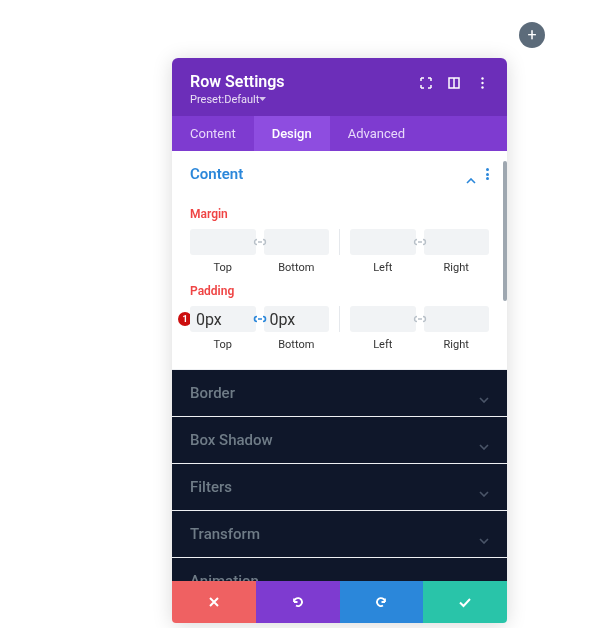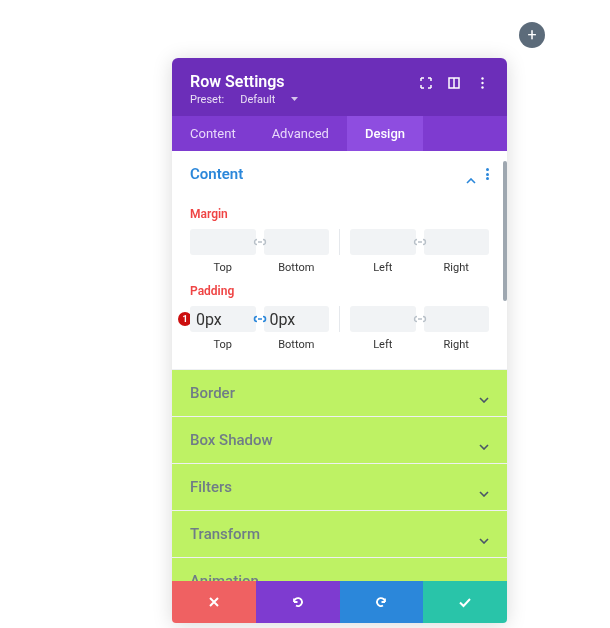--- a/index.html
+++ b/index.html
@@ -6,34 +6,34 @@
     body { background: #fff; width: 610px; height: 628px; position: relative; }
     
     .add-btn { position: absolute; top: 22px; right: 65px; width: 26px; height: 26px; border-radius: 50%; background: #5c6b7a; display: flex; align-items: center; justify-content: center; cursor: pointer; }
     .add-btn span { color: #fff; font-size: 16px; line-height: 1; }
     
     .modal { position: absolute; top: 58px; left: 172px; width: 335px; background: #fff; border-radius: 6px 6px 4px 4px; box-shadow: 0 2px 20px rgba(0,0,0,0.15); overflow: hidden; }
     
     .header { background: #6c2eb9; padding: 14px 18px 10px; color: #fff; display: flex; align-items: flex-start; justify-content: space-between; }
     .header-text { display: flex; flex-direction: column; }
     .header-title { font-size: 16px; font-weight: 600; }
-    .header-preset { font-size: 11px; opacity: 0.85; margin-top: 2px; display: flex; align-items: center; gap: 16px; }
+    .header-preset { font-size: 11px; opacity: 0.85; margin-top: 2px; display: flex; align-items: center; gap: 0; }
     .header-icons { display: flex; gap: 14px; align-items: center; margin-top: 4px; }
     .header-icon { width: 14px; height: 14px; display: flex; align-items: center; justify-content: center; cursor: pointer; }
     .header-icon svg { fill: #fff; }
     
     .tabs { background: #7e3bd0; display: flex; }
     .tab { padding: 10px 18px; color: #e8d9fa; font-size: 13px; cursor: pointer; }
     .tab.active { background: #8e4de0; color: #fff; font-weight: 500; }
     
     .panel-body { background: #fff; max-height: 430px; overflow-y: auto; position: relative; }
     .scroll-indicator { position: absolute; right: 0; top: 10px; width: 4px; height: 140px; background: #9ea7b0; border-radius: 2px; }
     
     .section { border-bottom: 1px solid #eef0f3; }
-    .section-header { padding: 14px 18px; display: flex; justify-content: space-between; align-items: center; cursor: pointer; background: #bef264; }
+    .section-header { padding: 14px 18px; display: flex; justify-content: space-between; align-items: center; cursor: pointer; background: #0f172a; }
     .section-header.open { background: #fff; border-bottom: none; }
     .section-title { font-size: 15px; color: #6f7c87; font-weight: 500; }
     .section-title.blue { color: #2b87da; font-weight: 600; }
     .section-toggle { display: flex; align-items: center; gap: 10px; }
     .chevron { width: 10px; height: 10px; }
     .chevron.up svg { transform: rotate(180deg); }
     .more-dots { width: 3px; height: 12px; display: flex; flex-direction: column; justify-content: space-between; }
     .more-dots span { width: 3px; height: 3px; background: #2b87da; border-radius: 50%; display: block; }
     
     .section-content { padding: 0 18px 18px; }
@@ -94,22 +94,22 @@
             <circle cx="1.5" cy="1.5" r="1.2" fill="#fff"></circle>
             <circle cx="1.5" cy="6" r="1.2" fill="#fff"></circle>
             <circle cx="1.5" cy="10.5" r="1.2" fill="#fff"></circle>
           </svg>
       </div>
     </div>
   </div>
 
   <div class="tabs">
     <div class="tab">Content</div>
+    <div class="tab active">Design</div>
     <div class="tab">Advanced</div>
-    <div class="tab active">Design</div>
   </div>
 
   <div class="panel-body">
     <div class="scroll-indicator"></div>
 
     <div class="section">
       <div class="section-header open">
         <div class="section-title blue">Content</div>
         <div class="section-toggle">
           <div class="chevron up">

